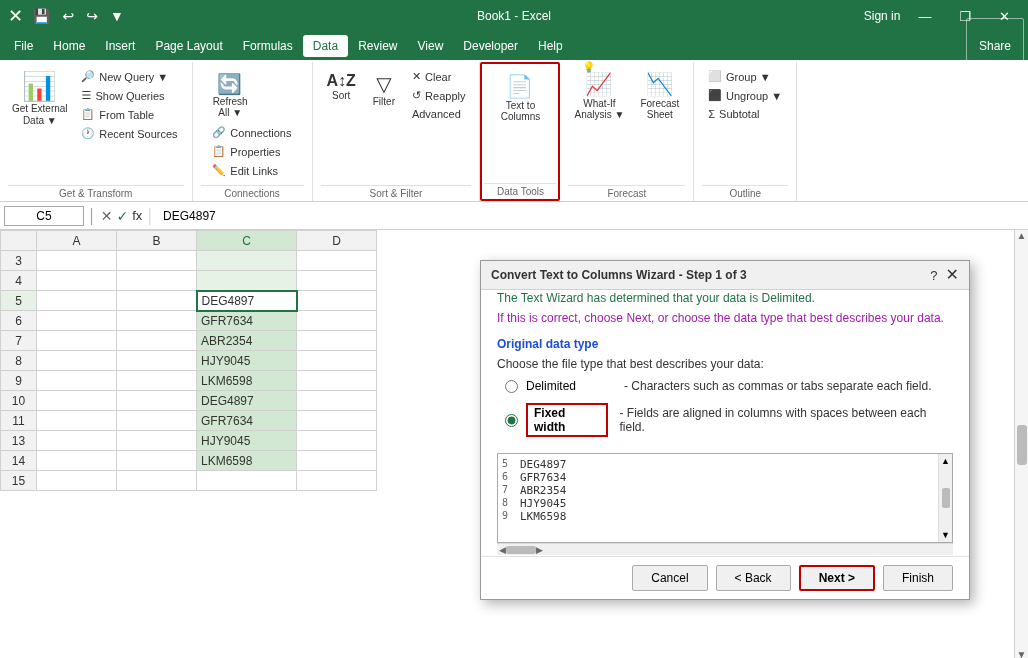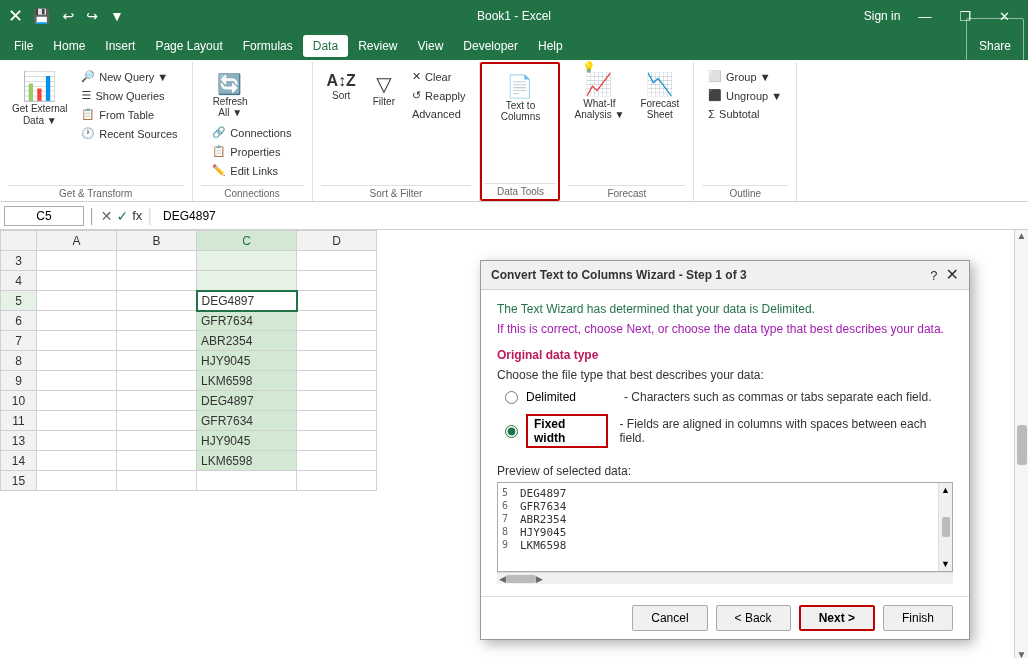--- a/index.html
+++ b/index.html
@@ -172,24 +172,24 @@
       border-bottom: 1px solid #d0d0d0;
       padding: 6px 10px;
       display: flex;
       align-items: center;
       justify-content: space-between;
     }
     .dialog-title { font-size: 12px; font-weight: 600; color: #333; }
     .dialog-title-right { display: flex; gap: 8px; align-items: center; }
     .dialog-help { background: none; border: none; cursor: pointer; font-size: 13px; color: #333; }
     .dialog-close { background: none; border: none; cursor: pointer; font-size: 16px; color: #333; line-height: 1; }
-    .dialog-body { padding: 12px 16px; }
+    .dialog-body { padding: 1px 16px; }
     .dialog-info { color: #217346; font-size: 12px; margin-bottom: 6px; }
     .dialog-sub { font-size: 12px; color: #a21caf; margin-bottom: 12px; }
-    .dialog-section-label { font-size: 12px; font-weight: 600; color: #be185d; margin-bottom: 6px; }
+    .dialog-section-label { font-size: 12px; font-weight: 600; color: #1d4ed8; margin-bottom: 6px; }
     .dialog-desc { font-size: 12px; color: #333; margin-bottom: 8px; }
     .radio-group { display: flex; flex-direction: column; gap: 10px; margin-left: 8px; }
     .radio-row { display: flex; align-items: center; gap: 8px; font-size: 12px; }
     .radio-row input[type=radio] { accent-color: #217346; }
     .radio-label-box {
       display: inline-block;
       border: 2px solid #c00000;
       padding: 1px 6px;
       font-size: 12px;
       font-weight: 600;
@@ -561,21 +561,20 @@
           </div>
           <div class="radio-row">
             <input type="radio" id="fixed-width" name="data-type" checked="" style="">
             <label for="fixed-width">
               <span class="radio-label-box">Fixed width</span>
             </label>
             <span class="radio-desc" style="margin-left:4px;">- Fields are aligned in columns with spaces between each field.</span>
           </div>
         </div>
         <div class="preview-section">
-          <div class="preview-label">Preview of selected data:</div>
           <div class="preview-box">
             <div class="preview-content">
               <div class="preview-row">
                 <span class="preview-num">5</span>
                 <span>DEG4897</span>
               </div>
               <div class="preview-row">
                 <span class="preview-num">6</span>
                 <span>GFR7634</span>
               </div>

